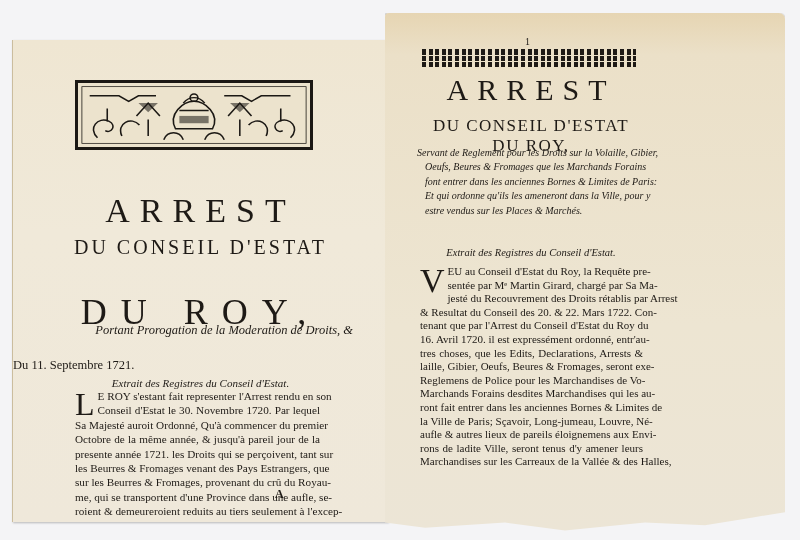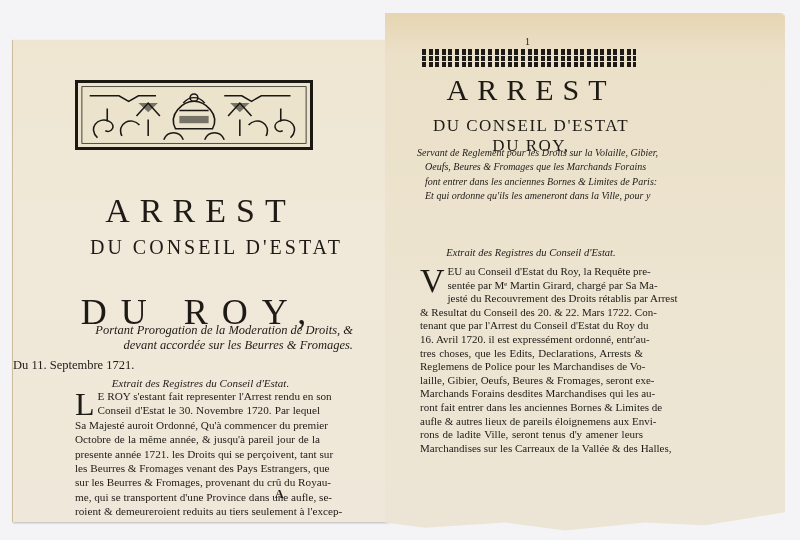--- a/index.html
+++ b/index.html
@@ -13,21 +13,21 @@
      background:linear-gradient(180deg,#e6d5b3 0%,#ebe0c8 8%,#ede5d2 60%,#ece5d6 100%);
      box-shadow:-1px 0 2px rgba(0,0,0,.3),1px 1px 2px rgba(0,0,0,.2);
      border-radius:4px 6px 8px 3px;
      clip-path:polygon(0 0,100% 0,100% 96%,92% 97%,80% 98.5%,65% 98%,45% 99.5%,30% 98%,10% 99%,0 98%);}
   
   #ornament{position:absolute;left:62px;top:40px;width:238px;height:70px;
      border:3px solid #1b1814;background:#ece3cd;box-sizing:border-box;}
   #ornament svg{width:100%;height:100%;display:block;}
   .title-big{position:absolute;left:0;width:100%;text-align:center;letter-spacing:10px;}
   #l-arrest{top:152px;font-size:34px;}
-  #l-conseil{top:196px;font-size:20px;letter-spacing:3px;font-variant:small-caps;margin-left:16px;}
+  #l-conseil{top:196px;font-size:20px;letter-spacing:3px;font-variant:small-caps;}
   #l-roy{top:221px;font-size:36px;letter-spacing:14px;margin-top:30px;}
   .ital{font-style:italic;}
   #l-subtitle{position:absolute;left:40px;width:300px;top:283px;font-size:12.5px;line-height:15px;text-align:right;}
   #l-date{position:absolute;left:0;width:100%;top:318px;font-size:12.5px;text-align:left;}
   #l-extrait{position:absolute;left:0;width:100%;top:337px;font-size:11px;text-align:center;}
   .body{position:absolute;font-size:11.2px;line-height:14.4px;text-align:justify;text-align-last:justify;}
   .body .ln{display:block;white-space:nowrap;}
   #l-body{left:62px;width:245px;top:349px;}
   .dropcap{float:left;font-size:32px;line-height:26px;margin:2px 3px 0 0;}
   #l-sig{position:absolute;left:262px;top:447px;font-size:12px;font-weight:bold;}
@@ -69,21 +69,20 @@
           <path d="M62 22 h20 l-10 10 z"></path>
           <path d="M156 22 h20 l-10 10 z"></path>
       </g>
     </svg>
   </div>
   <div id="l-arrest" class="title-big">ARREST</div>
   <div id="l-conseil" class="title-big">DU CONSEIL D'ESTAT</div>
   <div id="l-roy" class="title-big">DU ROY,</div>
   <div id="l-subtitle" class="ital">
     <div>Portant Prorogation de la Moderation de Droits, &amp;</div>
-    <div>devant accordée sur les Beurres &amp; Fromages.</div>
   </div>
   <div id="l-date">Du 11. Septembre 1721.</div>
   <div id="l-extrait" class="ital">Extrait des Registres du Conseil d'Estat.</div>
   <div id="l-body" class="body">
     <span class="dropcap">L</span>
     <span class="ln">E ROY s'estant fait representer l'Arrest rendu en son</span>
     <span class="ln">Conseil d'Estat le 30. Novembre 1720. Par lequel</span>
     <span class="ln">Sa Majesté auroit Ordonné, Qu'à commencer du premier</span>
     <span class="ln">Octobre de la même année, &amp; jusqu'à pareil jour de la</span>
     <span class="ln">presente année 1721. les Droits qui se perçoivent, tant sur</span>
@@ -98,32 +97,34 @@
 <div id="right-page" class="page">
   <div id="r-pagenum">1</div>
   <div id="r-fleuron"></div>
   <div id="r-arrest">ARREST</div>
   <div id="r-conseil">DU CONSEIL D'ESTAT DU ROY,</div>
   <div id="r-subtitle" class="ital">
     <span class="ln">Servant de Reglement pour les Droits sur la Volaille, Gibier,</span>
     <span class="ln" style="padding-left:8px">Oeufs, Beures &amp; Fromages que les Marchands Forains</span>
     <span class="ln" style="padding-left:8px">font entrer dans les anciennes Bornes &amp; Limites de Paris:</span>
     <span class="ln" style="padding-left:8px">Et qui ordonne qu'ils les ameneront dans la Ville, pour y</span>
+    <span class="ln" style="padding-left:8px">estre vendus sur les Places &amp; Marchés.</span>
   </div>
   <div id="r-extrait" class="ital">Extrait des Registres du Conseil d'Estat.</div>
   <div id="r-body" class="body">
     <span class="dropcap">V</span>
     <span class="ln">EU au Conseil d'Estat du Roy, la Requête pre-</span>
     <span class="ln">sentée par Mᵉ Martin Girard, chargé par Sa Ma-</span>
     <span class="ln">jesté du Recouvrement des Droits rétablis par Arrest</span>
     <span class="ln">&amp; Resultat du Conseil des 20. &amp; 22. Mars 1722. Con-</span>
     <span class="ln">tenant que par l'Arrest du Conseil d'Estat du Roy du</span>
     <span class="ln">16. Avril 1720. il est expressément ordonné, entr'au-</span>
     <span class="ln">tres choses, que les Edits, Declarations, Arrests &amp;</span>
+    <span class="ln">laille, Gibier, Oeufs, Beures &amp; Fromages, seront exe-</span>
     <span class="ln">Reglemens de Police pour les Marchandises de Vo-</span>
-    <span class="ln">laille, Gibier, Oeufs, Beures &amp; Fromages, seront exe-</span>
     <span class="ln">Marchands Forains desdites Marchandises qui les au-</span>
     <span class="ln">ront fait entrer dans les anciennes Bornes &amp; Limites de</span>
+    <span class="ln">la Ville de Paris; Sçavoir, Long-jumeau, Louvre, Né-</span>
     <span class="ln">aufle &amp; autres lieux de pareils éloignemens aux Envi-</span>
     <span class="ln">rons de ladite Ville, seront tenus d'y amener leurs</span>
     <span class="ln">Marchandises sur les Carreaux de la Vallée &amp; des Halles,</span>
   </div>
 </div>
 
 </body></html>

